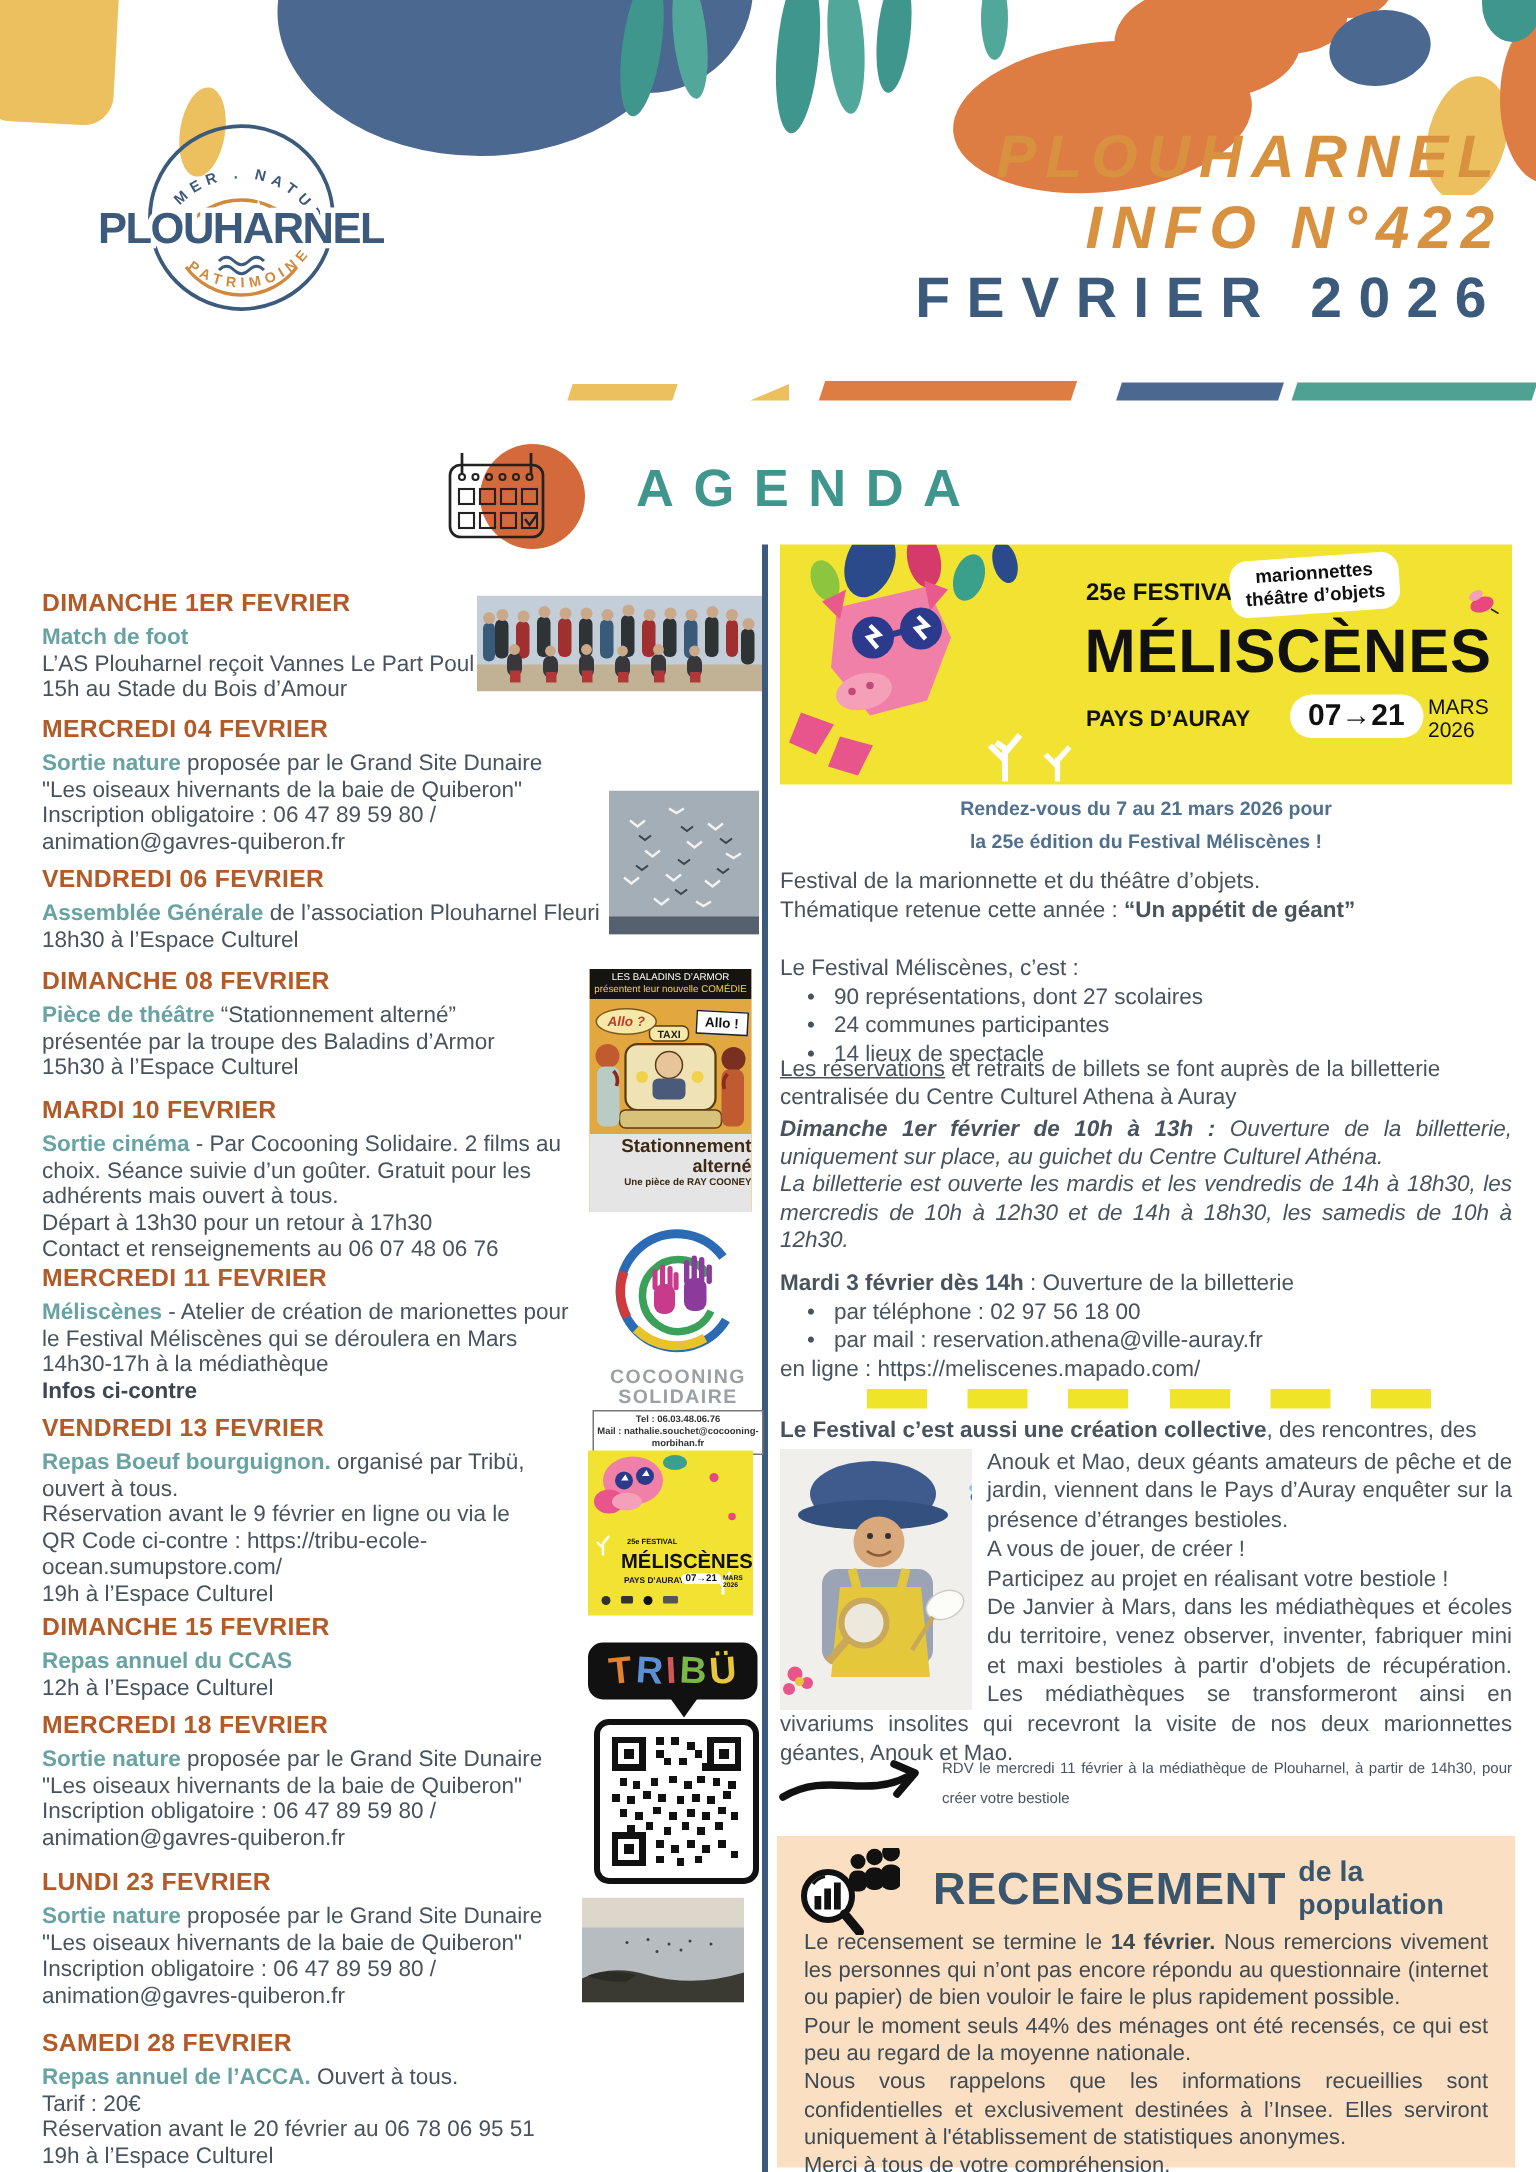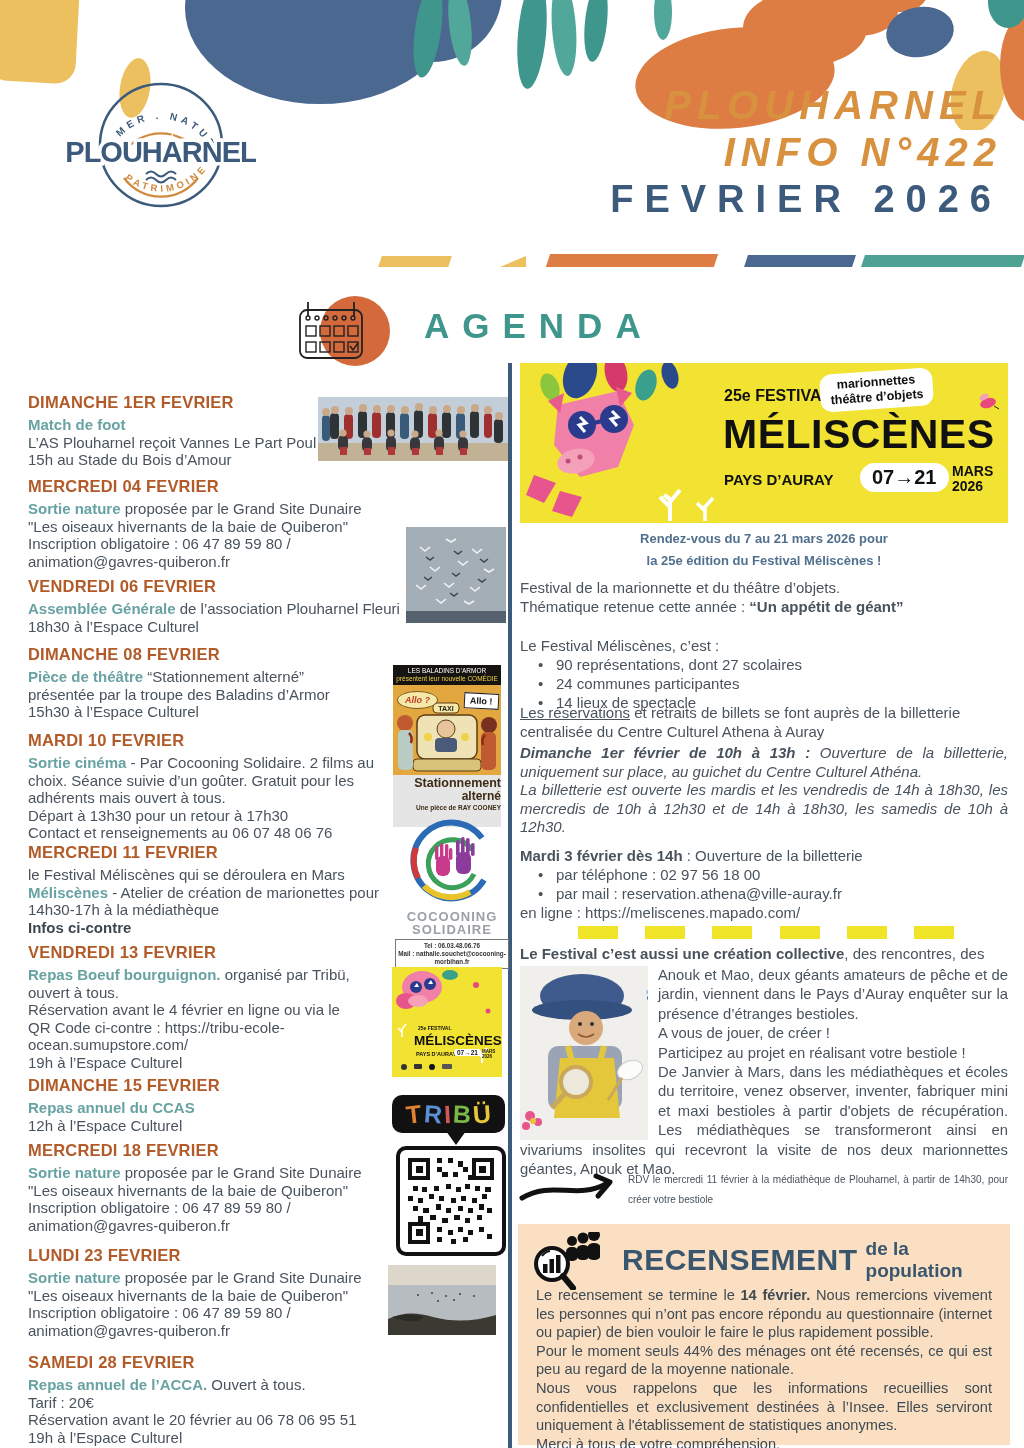--- a/index.html
+++ b/index.html
@@ -38,32 +38,32 @@
 
   
   .banner{position:absolute;left:520px;top:363px;width:488px;height:160px;background:#f2e332;overflow:hidden;}
   .bn-row1{position:absolute;left:204px;top:24px;font-size:16px;font-weight:bold;color:#111;}
   .bn-tags{position:absolute;left:300px;top:8px;background:#fff;border-radius:12px;padding:4px 10px;
            font-size:12.5px;line-height:15px;font-weight:bold;color:#111;transform:rotate(-4deg);text-align:center;}
   .bn-title{position:absolute;left:203px;top:48px;font-size:41px;font-weight:bold;color:#111;letter-spacing:.5px;}
   .bn-region{position:absolute;left:204px;top:108px;font-size:15px;font-weight:bold;color:#111;}
   .bn-pill{position:absolute;left:340px;top:100px;background:#fff;border-radius:18px;padding:3px 12px;
            font-size:20px;font-weight:bold;color:#111;}
-  .bn-mars{position:absolute;left:432px;top:101px;font-size:14px;line-height:15px;font-weight:bold;color:#111;}
+  .bn-mars{position:absolute;left:432px;top:101px;font-size:14px;line-height:15px;font-weight:normal;color:#111;}
 
   
   .recense{position:absolute;left:518px;top:1224px;width:492px;height:221px;background:#fadfc2;box-sizing:border-box;padding:10px 18px 8px 18px;}
   .rec-title{font-size:30px;font-weight:bold;color:#3a566e;letter-spacing:.5px;}
   .rec-sub{font-size:19px;font-weight:bold;color:#3a566e;margin-left:8px;}
   .rec-p{font-size:14.6px;line-height:18.6px;color:#3e4a54;text-align:justify;margin:0;}
 
   
   .photo{position:absolute;overflow:hidden;}
   .theatre{position:absolute;left:393px;top:646px;width:108px;height:162px;background:#e3a73f;overflow:hidden;
-           font-family:"Liberation Sans",sans-serif;margin-top:19px;}
+           font-family:"Liberation Sans",sans-serif;}
   .th-band{background:#161410;color:#fff;text-align:center;font-size:6.5px;line-height:8px;padding:2px 0;}
   .th-band .c{color:#f2d24a;}
   .th-bot{position:absolute;bottom:0;left:0;right:0;text-align:right;background:#e5e5e5;padding:2px 0 16px;}
   .th-t1{font-size:12.5px;font-weight:bold;color:#3d2a14;line-height:13px;}
   .th-t2{font-size:12px;font-weight:bold;color:#3d2a14;line-height:12px;}
   .th-credit{font-size:6.5px;font-weight:bold;color:#3d2a14;margin-top:2px;}
   .th-bub1{position:absolute;left:4px;top:26px;background:#f6e9a8;border:1px solid #7a5a20;border-radius:50%;
            padding:3px 7px;font-size:9px;font-weight:bold;font-style:italic;color:#c03a2a;}
   .th-bub2{position:absolute;right:3px;top:28px;background:#fff;border:1px solid #222;
            padding:2px 5px;font-size:9px;font-weight:bold;color:#111;transform:rotate(3deg);}
@@ -211,30 +211,30 @@
       <div class="event" style="top: 731px; width: 374px;">
         <div class="ev-date">MARDI 10 FEVRIER</div>
         <div class="ev-line"><span class="ev-lead">Sortie cinéma</span> - Par Cocooning Solidaire. 2 films au</div>
         <div class="ev-line">choix. Séance suivie d’un goûter. Gratuit pour les</div>
         <div class="ev-line">adhérents mais ouvert à tous.</div>
         <div class="ev-line">Départ à 13h30 pour un retour à 17h30</div>
         <div class="ev-line">Contact et renseignements au 06 07 48 06 76</div>
       </div>
       <div class="event" style="top: 843px; width: 368px;">
         <div class="ev-date">MERCREDI 11 FEVRIER</div>
+        <div class="ev-line"><span class="ev-lead">Méliscènes</span> - Atelier de création de marionettes pour</div>
         <div class="ev-line">le Festival Méliscènes qui se déroulera en Mars</div>
-        <div class="ev-line"><span class="ev-lead">Méliscènes</span> - Atelier de création de marionettes pour</div>
         <div class="ev-line">14h30-17h à la médiathèque</div>
         <div class="ev-line ev-bold">Infos ci-contre</div>
       </div>
       <div class="event" style="top: 943px; width: 368px;">
         <div class="ev-date">VENDREDI 13 FEVRIER</div>
         <div class="ev-line"><span class="ev-lead">Repas Boeuf bourguignon.</span> organisé par Tribü,</div>
         <div class="ev-line">ouvert à tous.</div>
-        <div class="ev-line">Réservation avant le 4 février en ligne ou via le</div>
+        <div class="ev-line">Réservation avant le 9 février en ligne ou via le</div>
         <div class="ev-line">QR Code ci-contre  : https://tribu-ecole-</div>
         <div class="ev-line">ocean.sumupstore.com/</div>
         <div class="ev-line">19h à l’Espace Culturel</div>
       </div>
       <div class="event" style="top: 1076px; width: 368px;">
         <div class="ev-date">DIMANCHE 15 FEVRIER</div>
         <div class="ev-line"><span class="ev-lead">Repas annuel du CCAS</span></div>
         <div class="ev-line">12h à l’Espace Culturel</div>
       </div>
       <div class="event" style="top: 1141px; width: 374px;">

